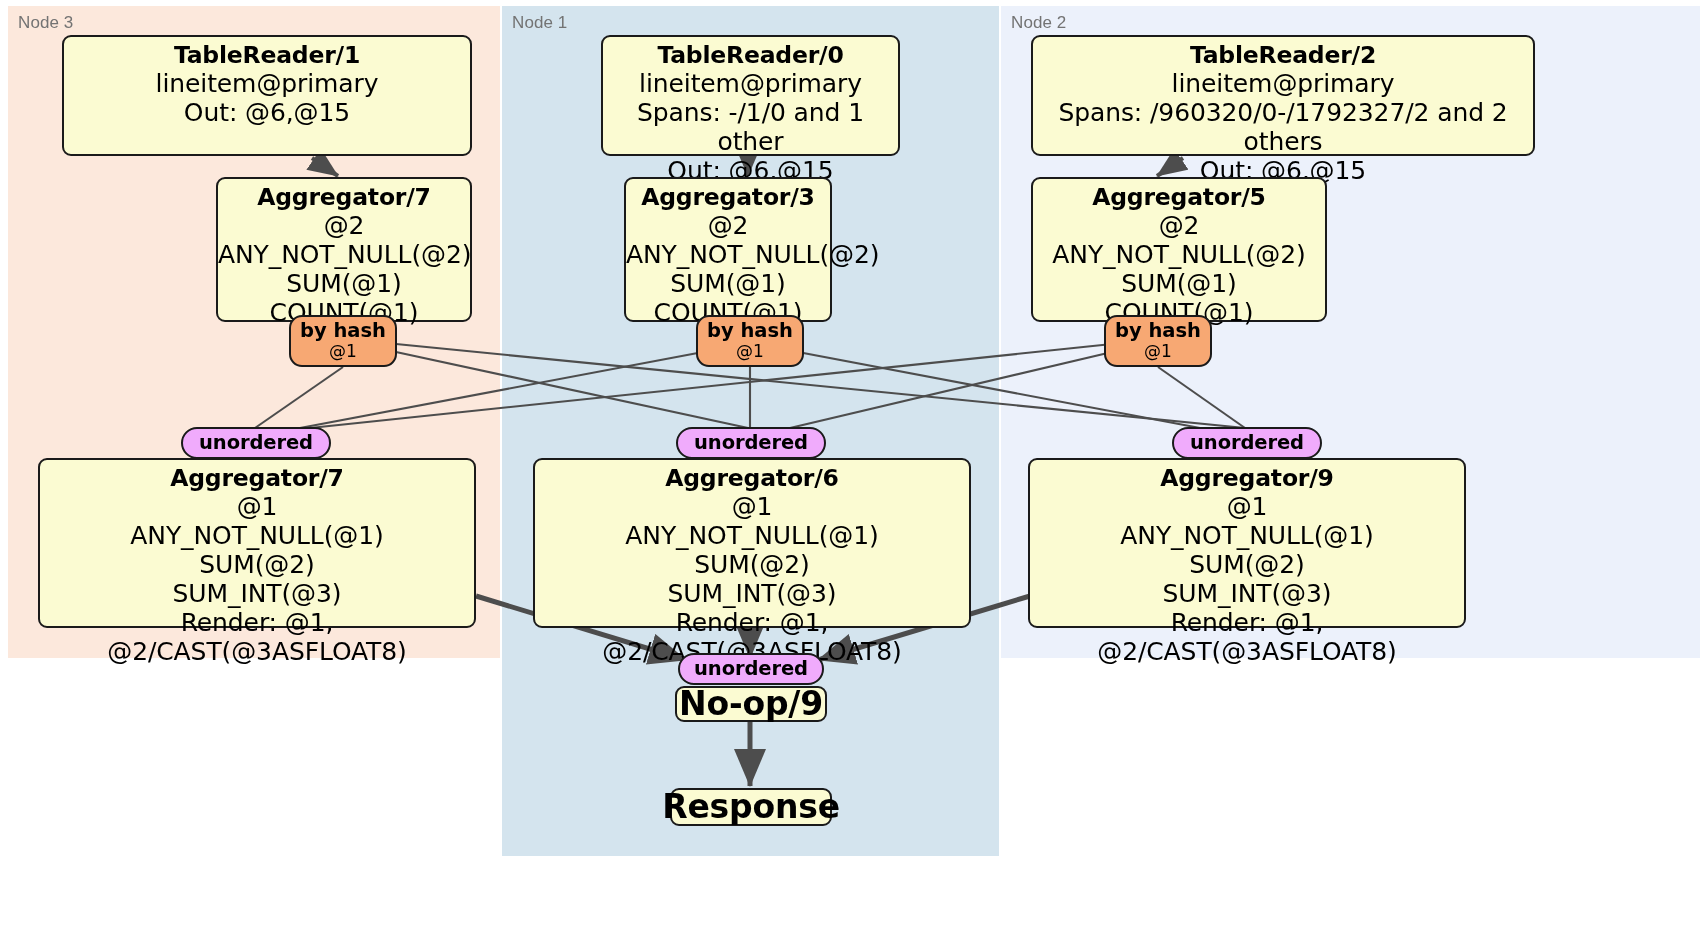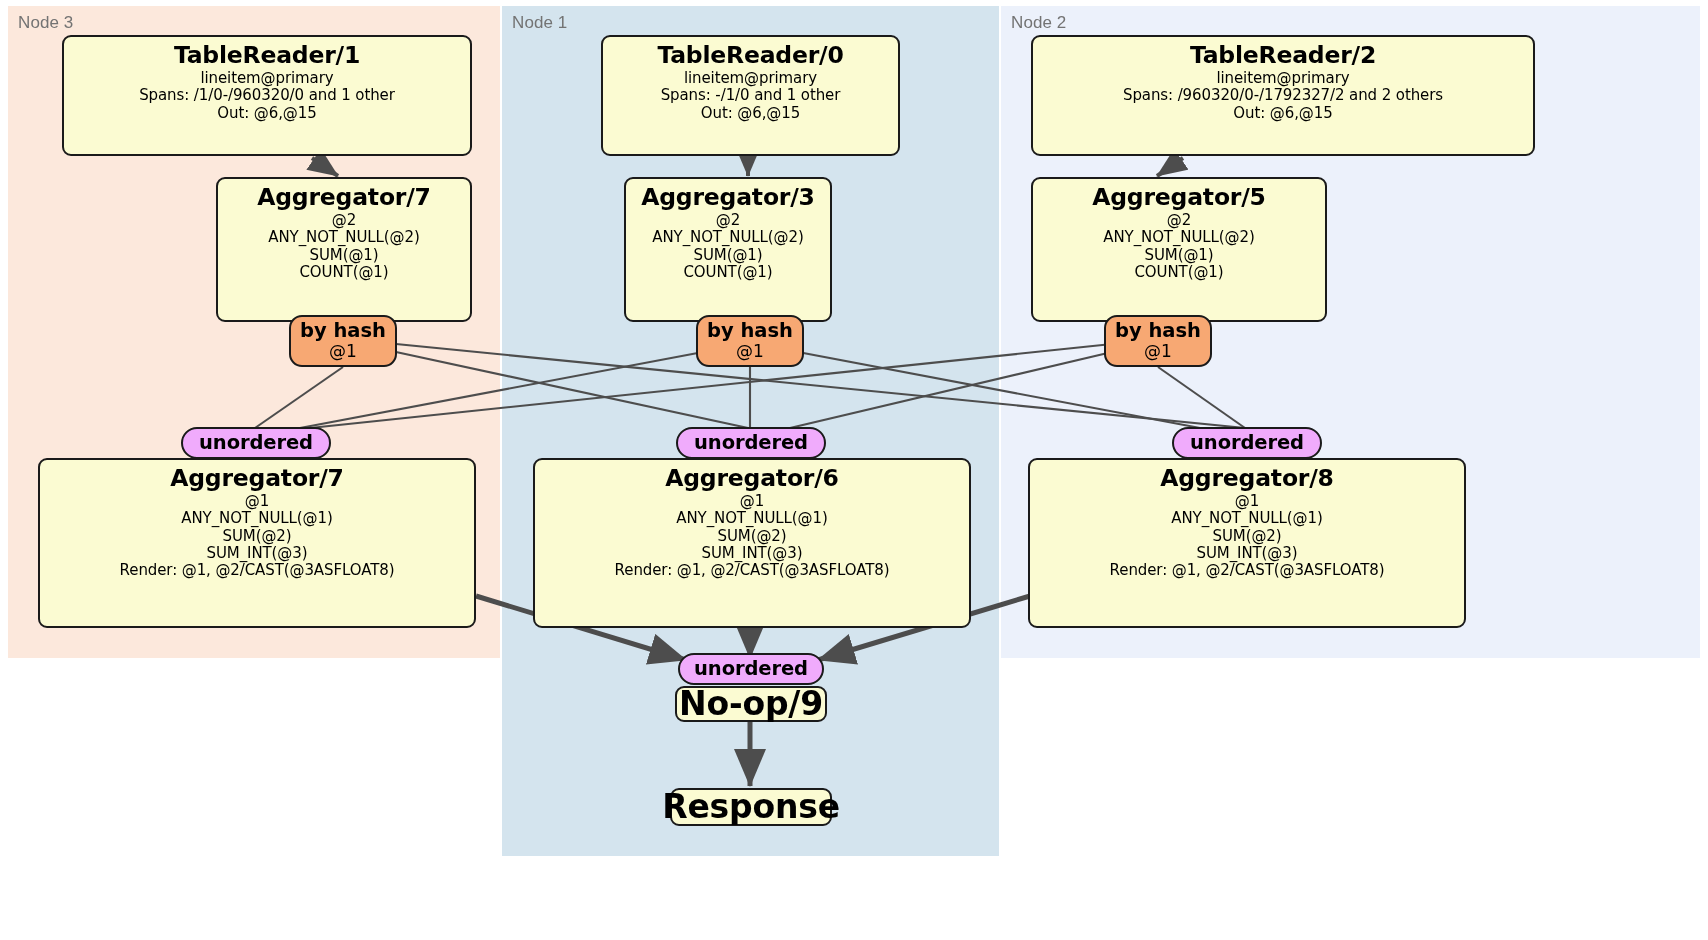--- a/index.html
+++ b/index.html
@@ -31,21 +31,21 @@
     border-radius:9px;
     text-align:center;
     color:#000;
     padding-top:5px;
     line-height:1.155;
   }
   .box .ttl{
     display:block;font-weight:bold;font-size:23.5px;
     letter-spacing:-0.2px;margin-bottom:1px;
   }
-  .box .ln{display:block;font-size:15px;letter-spacing:-0.1px;}
+  .box .ln{display:block;font-size:25px;letter-spacing:-0.1px;}
 
   .badge{
     position:absolute;box-sizing:border-box;
     border:2px solid #1a1a1a;
     text-align:center;color:#000;
     line-height:1.12;
   }
   .badge.hash{
     background:#f7a873;
     border-radius:13px;
@@ -118,21 +118,20 @@
     </g>
 
     <g stroke="#4d4d4d" stroke-width="5" fill="none" marker-end="url(#ah)">
       <path d="M750,722 L750,786"></path>
     </g>
   </svg>
 
   <div class="box" style="left:62px;top:35px;width:410px;height:121px;">
     <span class="ttl">TableReader/1</span>
     <span class="ln">lineitem@primary</span>
-    <span class="ln">Spans: /1/0-/960320/0 and 1 other</span>
     <span class="ln">Out: @6,@15</span>
   </div>
 
   <div class="box" style="left:216px;top:177px;width:256px;height:145px;">
     <span class="ttl">Aggregator/7</span>
     <span class="ln">@2</span>
     <span class="ln">ANY_NOT_NULL(@2)</span>
     <span class="ln">SUM(@1)</span>
     <span class="ln">COUNT(@1)</span>
   </div>
@@ -218,21 +217,21 @@
   <div class="badge hash" style="left:1104px;top:315px;width:108px;height:52px;">
     <span class="bl">by hash</span>
     <span class="bs">@1</span>
   </div>
 
   <div class="badge unord" style="left:1172px;top:427px;width:150px;height:32px;">
     <span class="bl">unordered</span>
   </div>
 
   <div class="box" style="left:1028px;top:458px;width:438px;height:170px;">
-    <span class="ttl">Aggregator/8</span>
+    <span class="ttl">Aggregator/9</span>
     <span class="ln">@1</span>
     <span class="ln">ANY_NOT_NULL(@1)</span>
     <span class="ln">SUM(@2)</span>
     <span class="ln">SUM_INT(@3)</span>
     <span class="ln">Render: @1, @2/CAST(@3ASFLOAT8)</span>
   </div>
 
 </div>
 
 </body></html>

